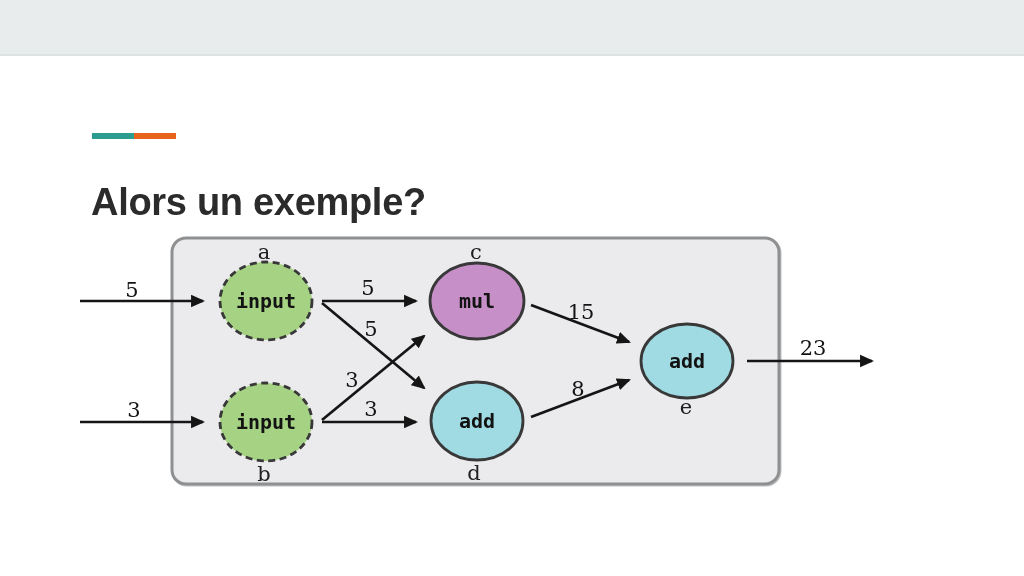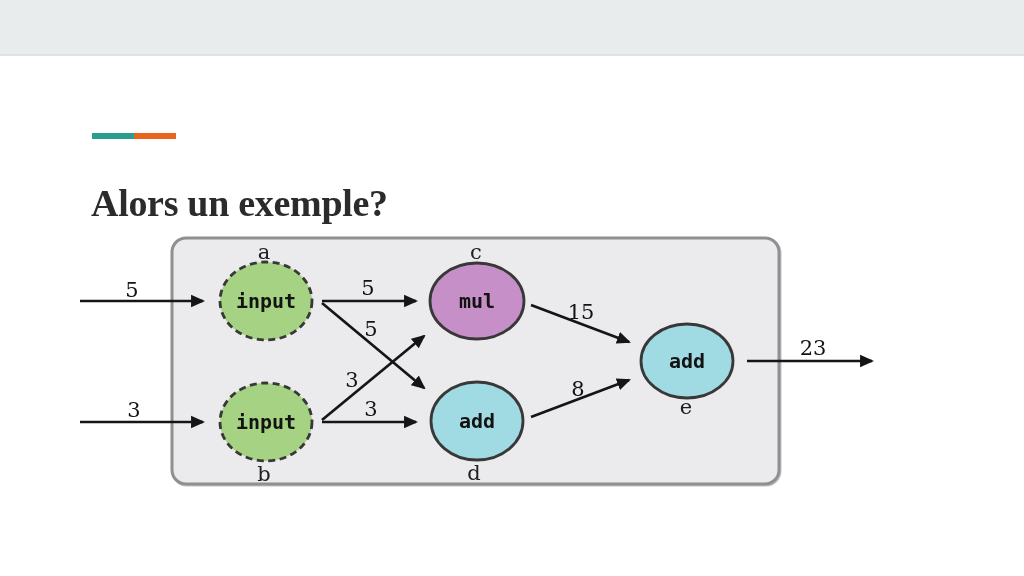--- a/index.html
+++ b/index.html
@@ -12,21 +12,21 @@
     background:#e8eced;border-bottom:2px solid #dde2e2;
   }
   .accent-bar{
     position:absolute;left:92px;top:133px;width:84px;height:6px;
     display:flex;
   }
   .accent-seg{flex:1;height:100%;}
   .slide-title{
     position:absolute;left:91px;top:156px;
     font-size:38px;font-weight:700;color:#2b2b2b;letter-spacing:-0.3px;
-    font-family:Liberation Serif, serif;
+    font-family:Liberation Sans, sans-serif;
   }
   .graph-svg{position:absolute;left:0;top:0;}
   .edge-line{fill:none;}
   .edge-label{
     font-family:"DejaVu Serif",serif;font-size:21px;fill:#131313;
     text-anchor:middle;
   }
   .node-op{
     font-family:"DejaVu Sans Mono",monospace;font-size:20px;font-weight:bold;
     fill:#131313;text-anchor:middle;

